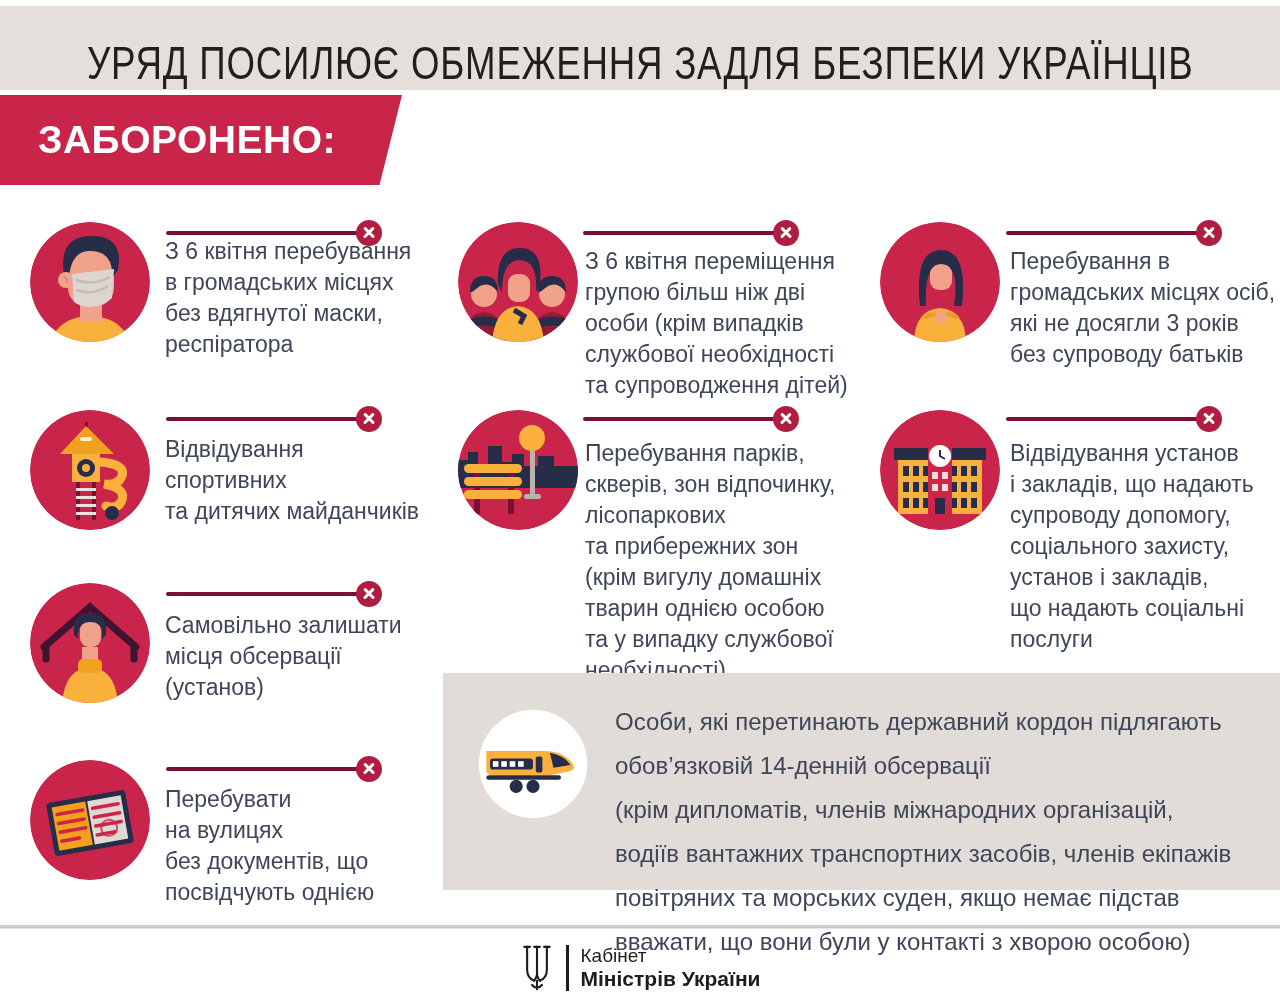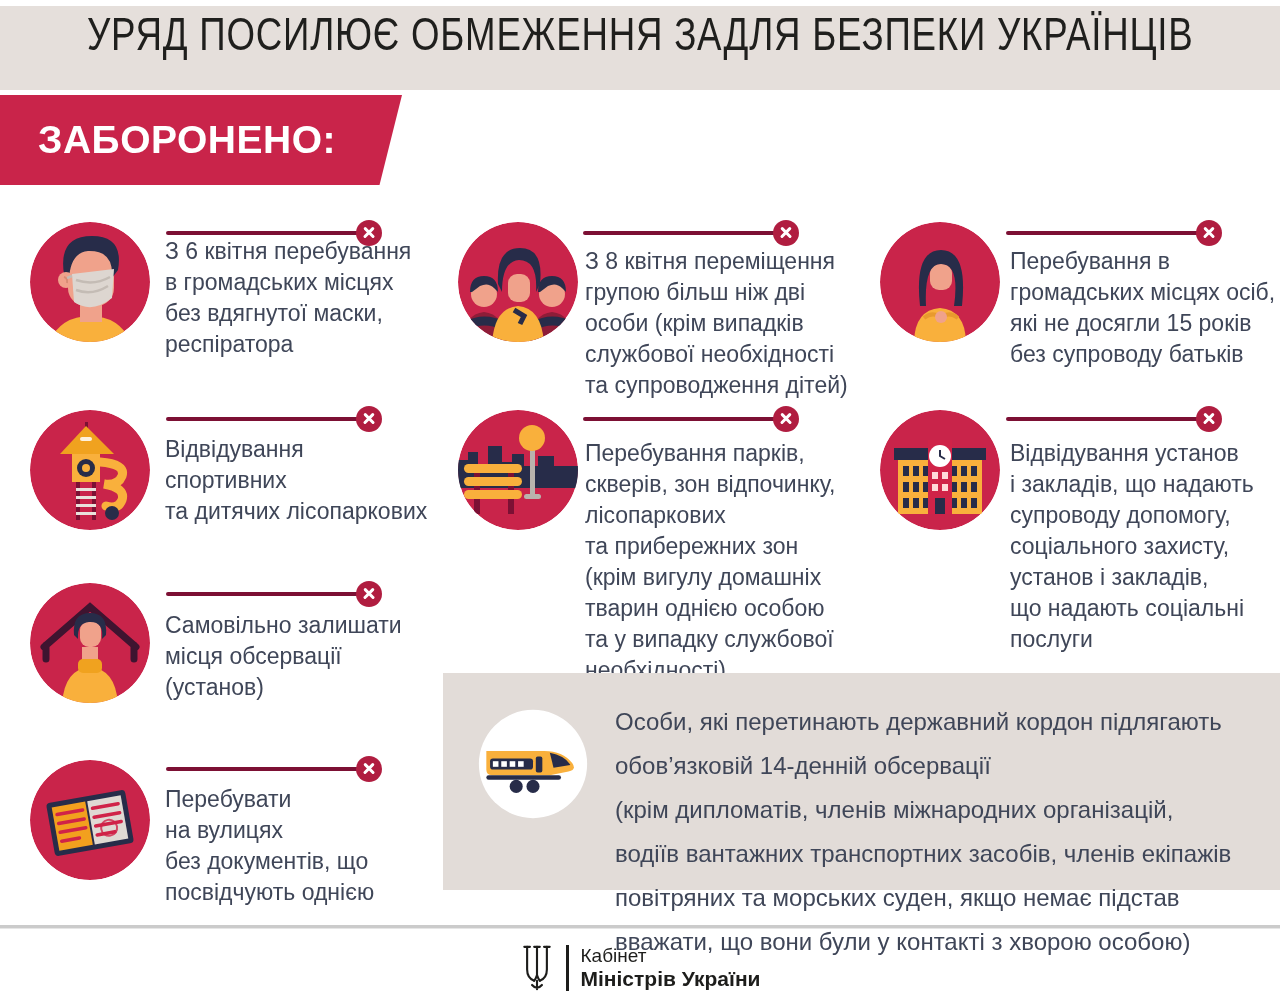--- a/index.html
+++ b/index.html
@@ -2,21 +2,21 @@
 <html><head>
 <meta charset="utf-8">
 <style>
   html,body{margin:0;padding:0;background:#fff;}
   body{width:1280px;height:1004px;position:relative;overflow:hidden;
        font-family:"Liberation Sans", sans-serif;}
   .abs{position:absolute;}
 
   
   .header-bar{left:0;right:0;top:6px;height:84px;background:#e5dfdb;
-              display:flex;align-items:flex-start;justify-content:center;}
+              display:flex;align-items:flex-end;justify-content:center;}
   .header-title{display:inline-block;transform:scaleX(.78);transform-origin:center;
                 font-size:47px;font-weight:500;letter-spacing:1px;color:#1f1f1d;white-space:nowrap;}
 
   
   .banner{left:0;top:95px;width:402px;height:90px;background:#c9244a;
           clip-path:polygon(0 0,100% 0,94.4% 100%,0 100%);
           display:flex;align-items:center;}
   .banner-label{color:#fff;font-size:39px;font-weight:bold;letter-spacing:.5px;padding-left:38px;}
 
   
@@ -285,32 +285,32 @@
   </div>
 <div class="abs rule ru-c1 ru-r4">
     <span class="rline"></span>
     <span class="xbadge"></span>
   </div>
 
 <div class="abs itext t-c1" style="top:236px">З 6 квітня перебування
 в громадських місцях
 без вдягнутої маски,
 респіратора</div>
-<div class="abs itext t-c2" style="top:246px">З 8 квітня переміщення
+<div class="abs itext t-c2" style="top:246px">З 6 квітня переміщення
 групою більш ніж дві
 особи (крім випадків
 службової необхідності
 та супроводження дітей)</div>
 <div class="abs itext t-c3" style="top:246px">Перебування в
 громадських місцях осіб,
-які не досягли 15 років
+які не досягли 3 років
 без супроводу батьків</div>
 <div class="abs itext t-c1" style="top:434px">Відвідування
 спортивних
-та дитячих лісопаркових</div>
+та дитячих майданчиків</div>
 <div class="abs itext t-c2" style="top:438px">Перебування парків,
 скверів, зон відпочинку,
 лісопаркових
 та прибережних зон
 (крім вигулу домашніх
 тварин однією особою
 та у випадку службової
 необхідності)</div>
 <div class="abs itext t-c3" style="top:438px">Відвідування установ
 і закладів, що надають

